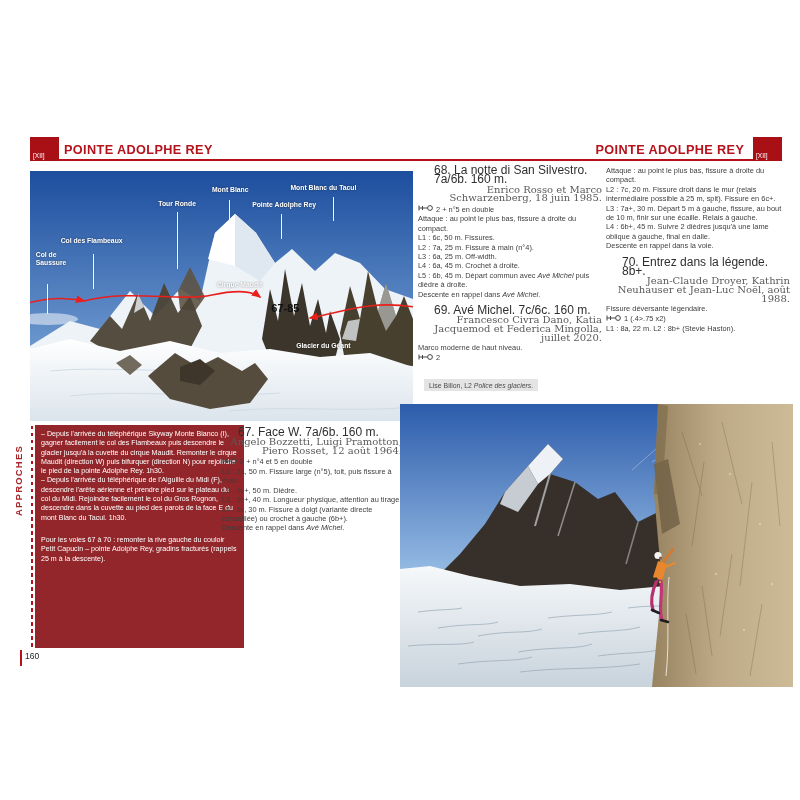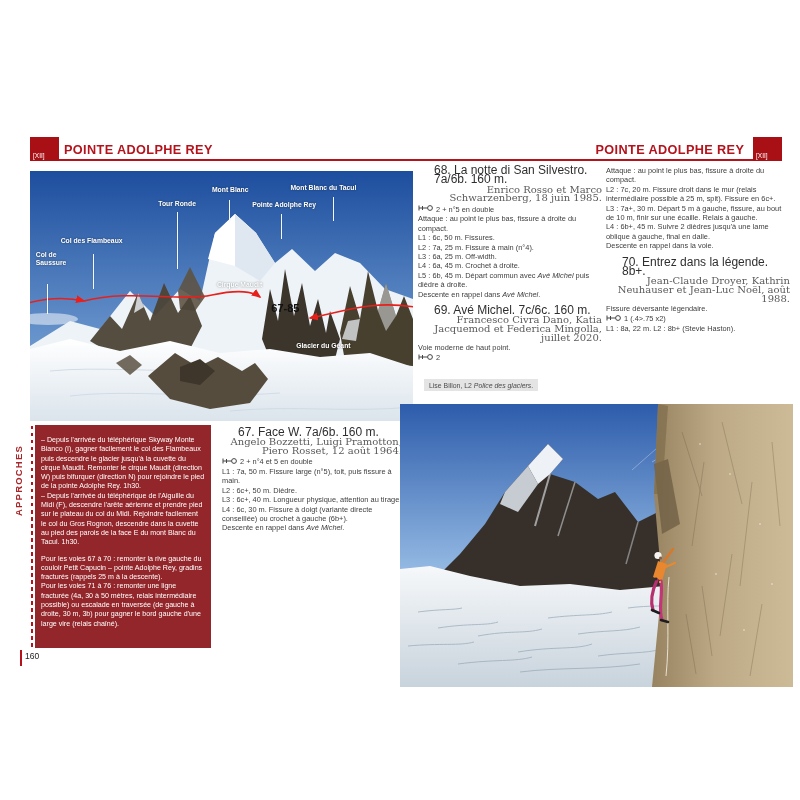--- a/index.html
+++ b/index.html
@@ -25,24 +25,24 @@
     text-shadow:0 0 2px rgba(0,0,0,.5);white-space:nowrap;}
   .photo-label.black{color:#101010;text-shadow:none;font-size:11px;}
   .photo-label.wrap{white-space:normal;width:38px;}
   .leader{position:absolute;width:1px;background:rgba(255,255,255,.95);box-shadow:0 0 1px rgba(0,0,0,.3);}
 
   
   .approches-label{position:absolute;left:13px;top:426px;height:90px;writing-mode:vertical-rl;
     transform:rotate(180deg);font-size:9.5px;font-weight:bold;color:#a8272b;letter-spacing:1.2px;}
   .approches-dash{position:absolute;left:31px;top:426px;width:2px;height:221px;
     background:repeating-linear-gradient(180deg,#b5121b 0 3.5px,rgba(0,0,0,0) 3.5px 7px);}
-  .approches-block{position:absolute;left:35px;top:425px;width:176px;height:223px;background:#93262a;
-    color:#fff;padding:11px 6px;box-sizing:border-box;font-size:7.1px;line-height:9.3px;}
+  .approches-block{position:absolute;left:35px;top:425px;width:209px;height:223px;background:#93262a;
+    color:#fff;padding:5px 6px;box-sizing:border-box;font-size:7.1px;line-height:9.3px;}
   .approach-para{margin:0;}
-  .approach-para.gap{margin-top:7px;}
+  .approach-para.gap{margin-top:13px;}
 
   
   .pagenum{position:absolute;left:20px;top:650px;display:flex;align-items:flex-start;gap:3px;
     font-size:8.5px;color:#222;}
   .pagenum-bar{display:inline-block;width:2px;height:16px;background:#b5121b;}
   .pagenum span.num{margin-top:1px;text-align:right;}
 
   
   .col{position:absolute;font-size:7.4px;line-height:9.4px;color:#3d3d3d;}
   .col-left{left:222px;top:428px;width:180px;}
@@ -134,21 +134,20 @@
         <div class="photo-label" style="left: 69.5%; top: 68.5%;">Glacier du Géant</div>
       </div>
   </div>
 
   <div class="approches-label">APPROCHES</div>
   <div class="approches-dash"></div>
   <div class="approches-block" id="approaches-block">
       <p class="approach-para">– Depuis l'arrivée du téléphérique Skyway Monte Bianco (I), gagner facilement le col des Flambeaux puis descendre le glacier jusqu'à la cuvette du cirque Maudit. Remonter le cirque Maudit (direction W) puis bifurquer (direction N) pour rejoindre le pied de la pointe Adolphe Rey. 1h30.</p>
       <p class="approach-para">– Depuis l'arrivée du téléphérique de l'Aiguille du Midi (F), descendre l'arête aérienne et prendre pied sur le plateau du col du Midi. Rejoindre facilement le col du Gros Rognon, descendre dans la cuvette au pied des parois de la face E du mont Blanc du Tacul. 1h30.</p>
       <p class="approach-para gap">Pour les voies 67 à 70 : remonter la rive gauche du couloir Petit Capucin – pointe Adolphe Rey, gradins fracturés (rappels 25 m à la descente).</p>
-      <p class="approach-para">Pour les voies 71 à 76 : remonter une ligne fracturée (4a, 30 à 50 mètres, relais intermédiaire possible) ou escalade en traversée (de gauche à droite, 30 m, 3b) pour gagner le bord gauche d'une large vire (relais chaîné).</p>
     </div>
 
   <div class="pagenum">
     <span class="pagenum-bar"></span>
     <span class="num">160</span>
   </div>
 
   <div class="col col-left" id="col-left">
       <div class="route-block">
         <div class="rt-title">67. Face W. 7a/6b. 160 m.</div>
@@ -186,21 +185,21 @@
         <div class="rt-line">L1 : 6c, 50 m. Fissures.</div>
         <div class="rt-line">L2 : 7a, 25 m. Fissure à main (n°4).</div>
         <div class="rt-line">L3 : 6a, 25 m. Off-width.</div>
         <div class="rt-line">L4 : 6a, 45 m. Crochet à droite.</div>
         <div class="rt-line">L5 : 6b, 45 m. Départ commun avec <i>Avé Michel</i> puis dièdre à droite.</div>
         <div class="rt-line">Descente en rappel dans <i>Avé Michel</i>.</div>
       </div>
       <div class="route-block">
         <div class="rt-title">69. Avé Michel. 7c/6c. 160 m.</div>
         <div class="rt-fa">Francesco Civra Dano, Katia Jacquemod et Federica Mingolla, juillet 2020.</div>
-        <div class="rt-desc">Voie moderne de haut point.</div>
+        <div class="rt-desc">Marco moderne de haut niveau.</div>
         <div class="rt-gear">
           <span class="gear-icon"><svg width="15" height="8" viewBox="0 0 15 8">
               <line x1="1" y1="1.5" x2="1" y2="6.5" stroke="#444" stroke-width="1"></line>
               <line x1="1" y1="4" x2="9.5" y2="4" stroke="#444" stroke-width="1"></line>
               <line x1="4.5" y1="2" x2="4.5" y2="6" stroke="#444" stroke-width="1"></line>
               <circle cx="12" cy="4" r="2.4" stroke="#444" stroke-width="1" fill="none"></circle>
             </svg></span>
           <span>2</span>
         </div>
       </div>

